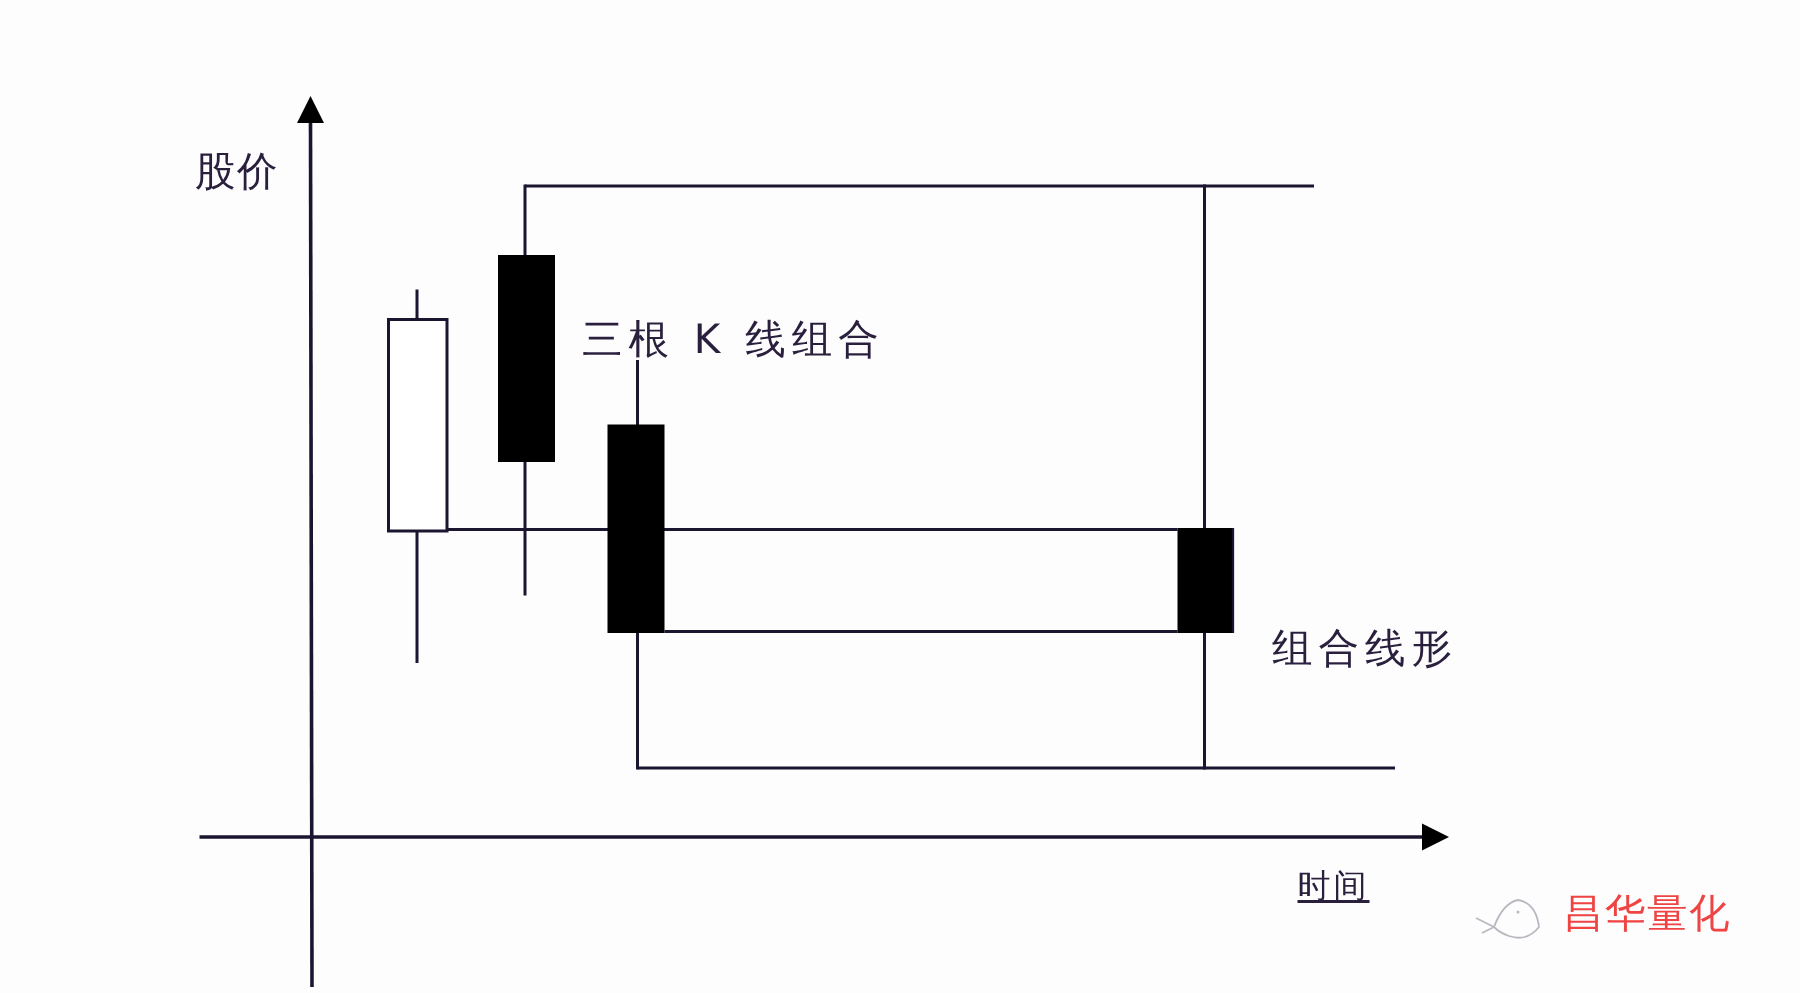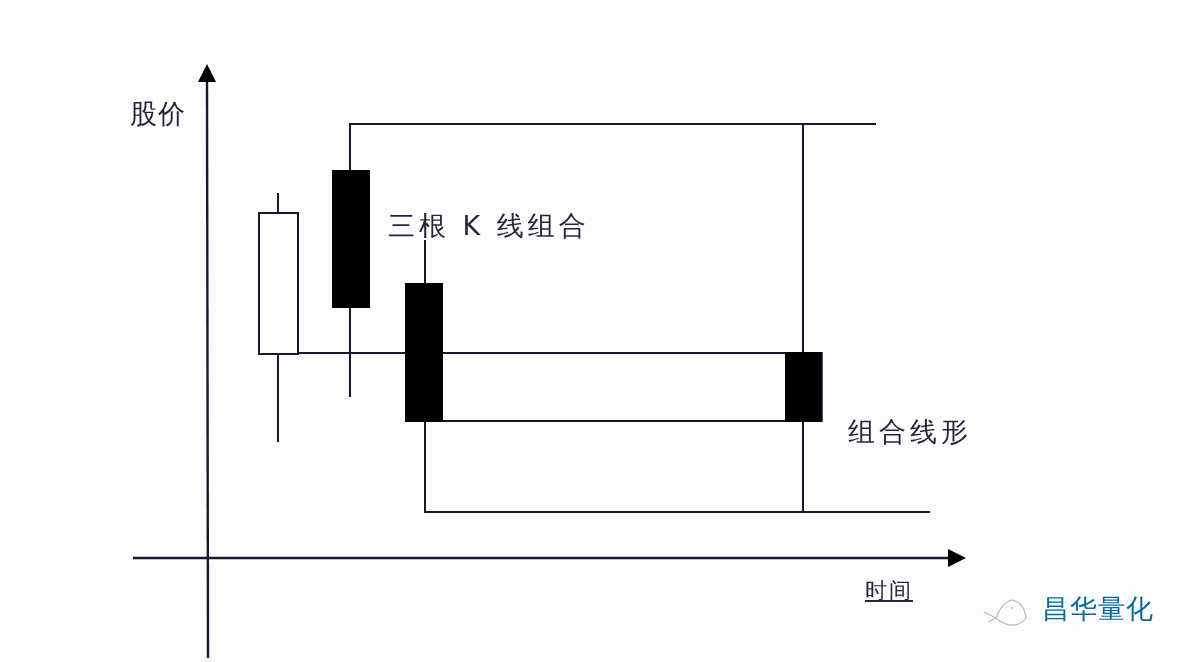--- a/index.html
+++ b/index.html
@@ -3,21 +3,21 @@
 <meta charset="utf-8">
 <style>
   html, body { margin: 0; padding: 0; background: #fdfdfe; }
   body { width: 1200px; height: 662px; position: relative; overflow: hidden; font-family: "DejaVu Serif", serif; }
   svg { position: absolute; left: 0; top: 0; }
   .label { position: absolute; color: #2a1f3d; font-family: "DejaVu Sans", sans-serif; white-space: nowrap; text-align: right; }
   .ylabel { left: 130px; top: 96px; font-size: 27px; letter-spacing: 1px; }
   .xlabel { left: 865px; top: 576px; font-size: 22px; letter-spacing: 2px; text-decoration: underline; }
   .ann1 { left: 388px; top: 194px; font-size: 27px; letter-spacing: 4px; margin-top: 14px; }
   .ann2 { left: 848px; top: 382px; font-size: 27px; letter-spacing: 4px; margin-top: 32px; }
-  .brand { left: 1042px; top: 591px; font-size: 27px; color: #0369a1; letter-spacing: 1px; }
+  .brand { left: 1042px; top: 591px; font-size: 27px; color: #ef4444; letter-spacing: 1px; }
   .brand-icon { position: absolute; left: 982px; top: 592px; width: 50px; height: 40px; }
 </style>
 </head>
 <body>
 
 <svg width="1200" height="662" viewBox="0 0 1200 662">
 
   <line x1="207" y1="80" x2="208" y2="658" stroke="#1c1530" stroke-width="2.4"></line>
   <polygon points="207,64 198,82 216,82" fill="#000"></polygon>
 

